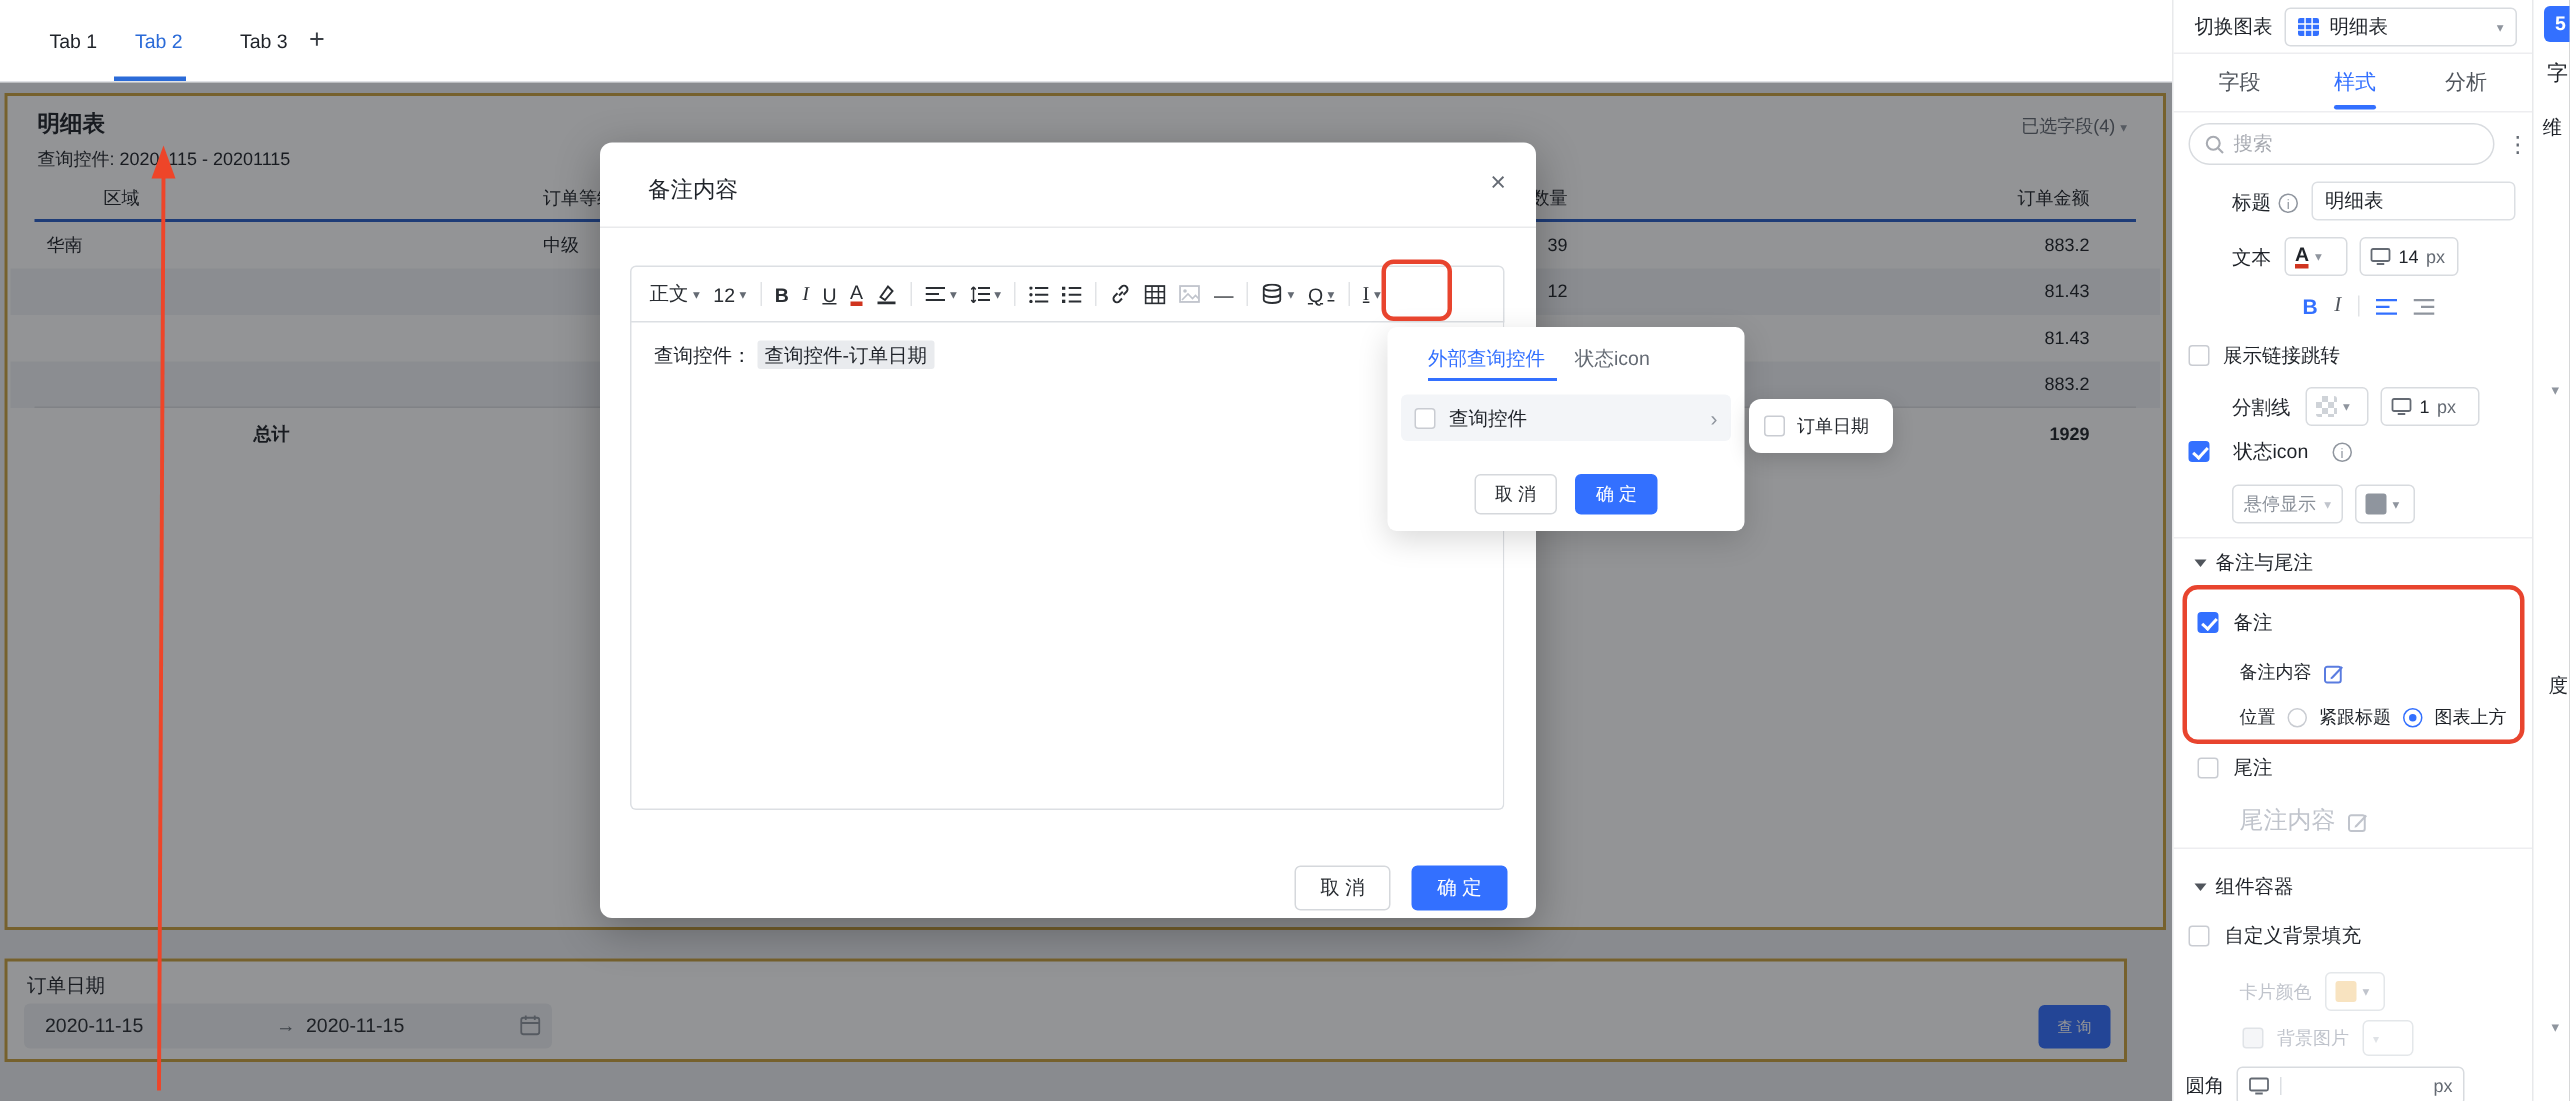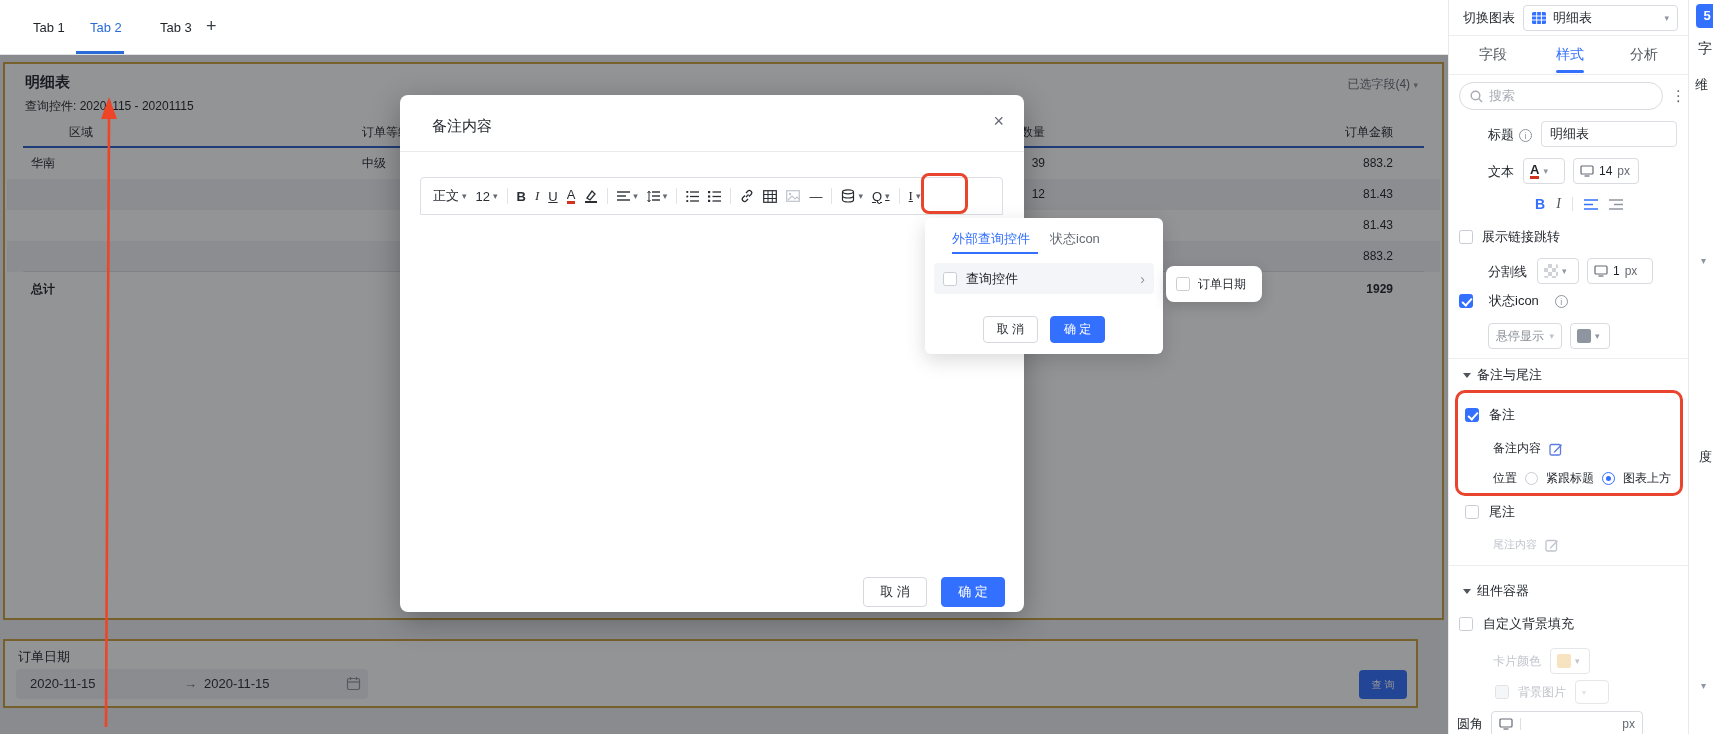--- a/index.html
+++ b/index.html
@@ -133,21 +133,21 @@
       <div class="tcell c2 mono-num" style="top:84px;">39</div>
       <div class="tcell c3 mono-num" style="top:84px;">883.2</div>
 
       <div class="tcell c2 mono-num" style="top:115px;">12</div>
       <div class="tcell c3 mono-num" style="top:115px;">81.43</div>
 
       <div class="tcell c3 mono-num" style="top:146px;">81.43</div>
       <div class="tcell c3 mono-num" style="top:177px;">883.2</div>
 
       <div class="total-line"></div>
-      <div class="tcell c0" style="top:210px;font-weight:bold;">总计</div>
+      <div class="tcell c0" style="top:210px;font-weight:bold;text-align:center;">总计</div>
       <div class="tcell c3 mono-num" style="top:210px;font-weight:bold;">1929</div>
     </div>
 
     <div class="widget filter-widget">
       <div class="f-label">订单日期</div>
       <div class="f-input">
         <span style="left:14px;">2020-11-15</span>
         <span style="left:168px;color:#646a73;">→</span>
         <span style="left:188px;">2020-11-15</span>
         <span style="left:330px;top:7px;">
@@ -273,20 +273,26 @@
           <span>Q</span>
           <span class="car" style="text-decoration:none;">▾</span>
         </span>
       <span class="tsep"></span>
       <span class="ti" style="font-family:'Liberation Serif',serif;">
           <span style="text-decoration:underline;">I</span>
           <span class="car">▾</span>
         </span>
     </div>
 
+    <div class="ed-body">
+      <div class="ed-line">
+        <span>查询控件：</span>
+        <span class="token">查询控件-订单日期</span>
+      </div>
+    </div>
 
     <button class="m-btn btn-plain" style="left:463px;width:64px;">取 消</button>
     <button class="m-btn btn-primary" style="left:541px;width:64px;">确 定</button>
   </div>
 
   <div class="abs dropdown">
     <div class="dd-tab on" style="left:27px;">外部查询控件</div>
     <div class="dd-tab off" style="left:125px;">状态icon</div>
     <div class="dd-underline"></div>
     <div class="dd-row">
@@ -443,21 +449,21 @@
       <span class="rd"></span>
       <span>紧跟标题</span>
       <span class="rd on"></span>
       <span>图表上方</span>
     </div>
 
     <div class="sb-row" style="left:16px;top:503px;gap:10px;">
       <span class="cb"></span>
       <span>尾注</span>
     </div>
-    <div class="sb-row dtext" style="left:44px;top:537px;gap:8px;font-size:11px;">
+    <div class="sb-row dtext" style="left:44px;top:537px;gap:8px;font-size:16px;">
       <span>尾注内容</span>
       <span>
           <svg class="ic" width="14" height="14" viewBox="0 0 14 14">
             <rect x="1" y="2.5" width="10.5" height="10.5" rx="1.5" fill="none" stroke="#c0c4cc" stroke-width="1.3"></rect>
             <path d="M5 9.5 L12 2.2 L13 3.2 L6.2 10.3 L4.7 10.8 Z" fill="#c0c4cc"></path>
           </svg>
         </span>
     </div>
 
     <div class="sb-hr" style="top:565px;"></div>

